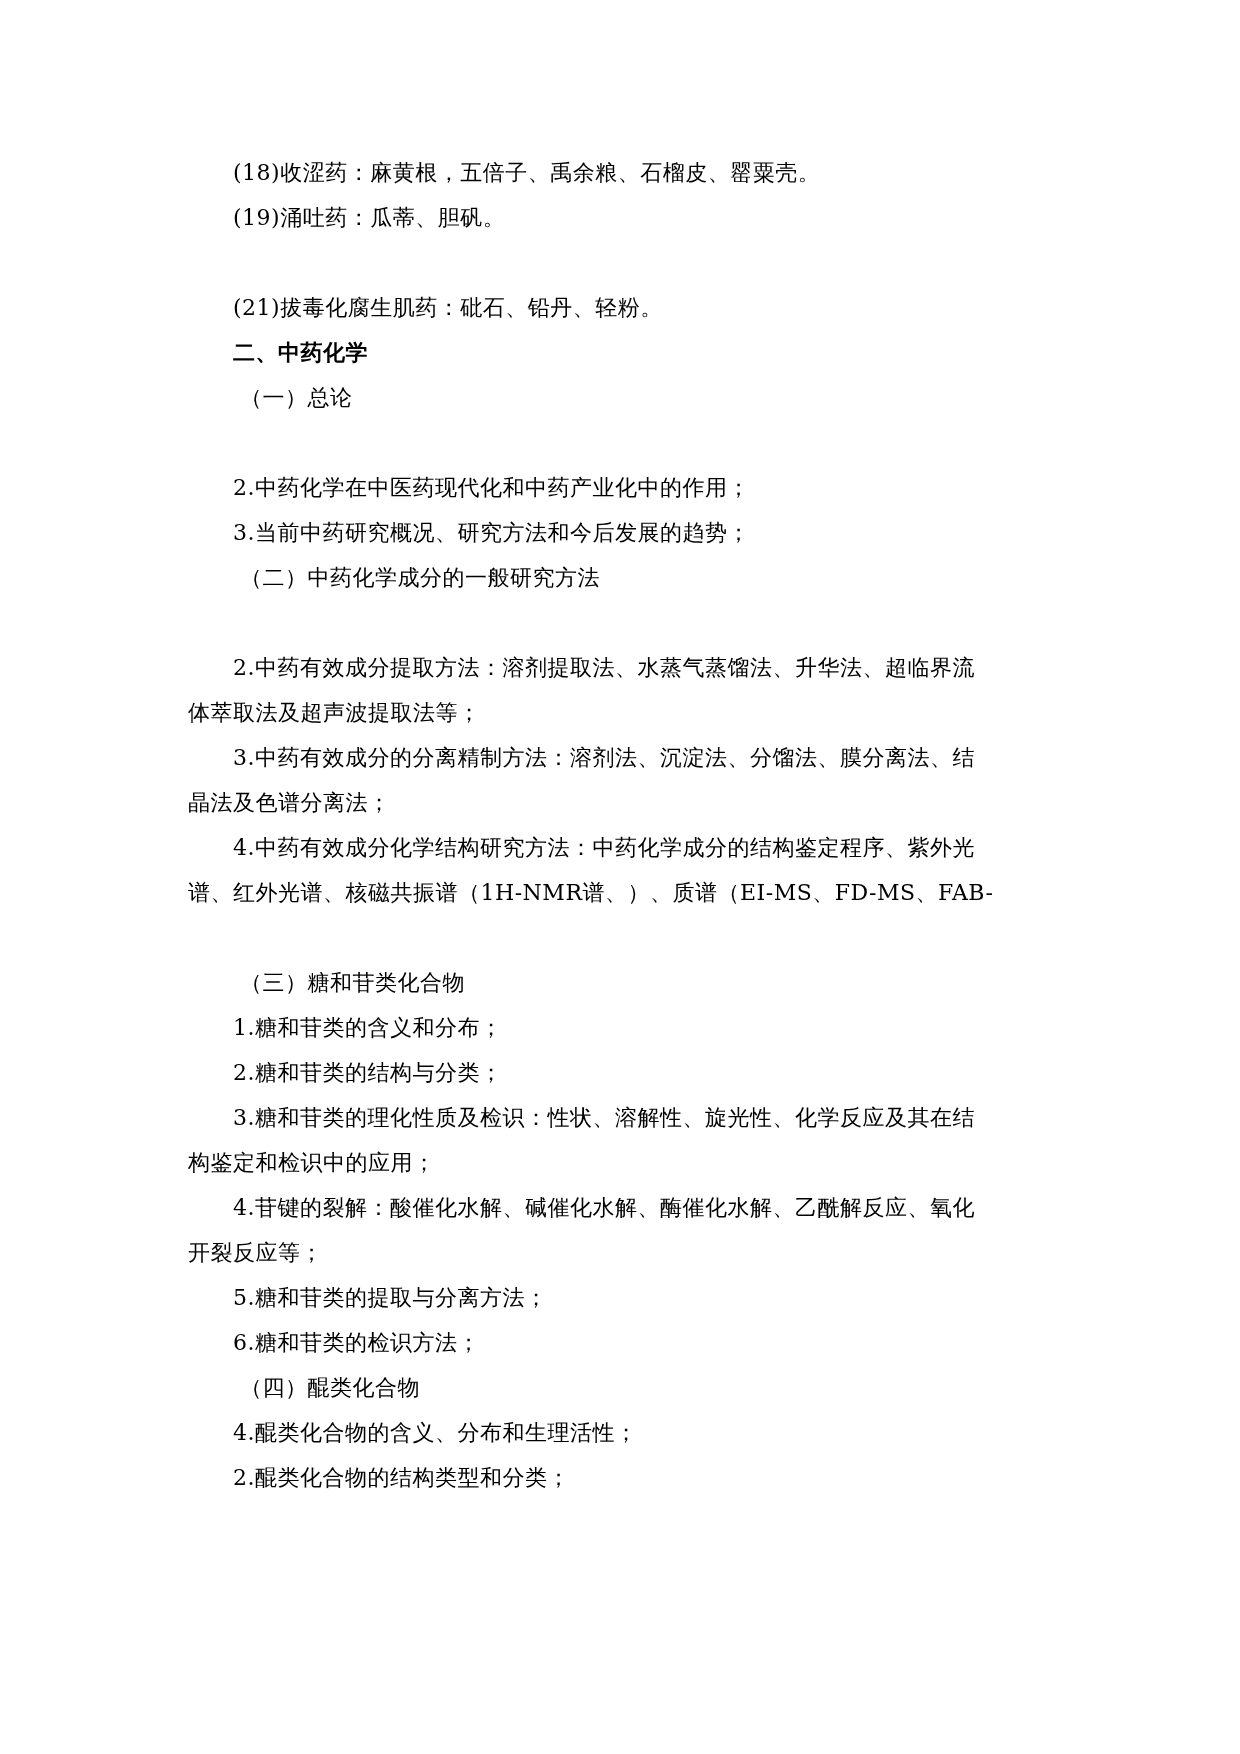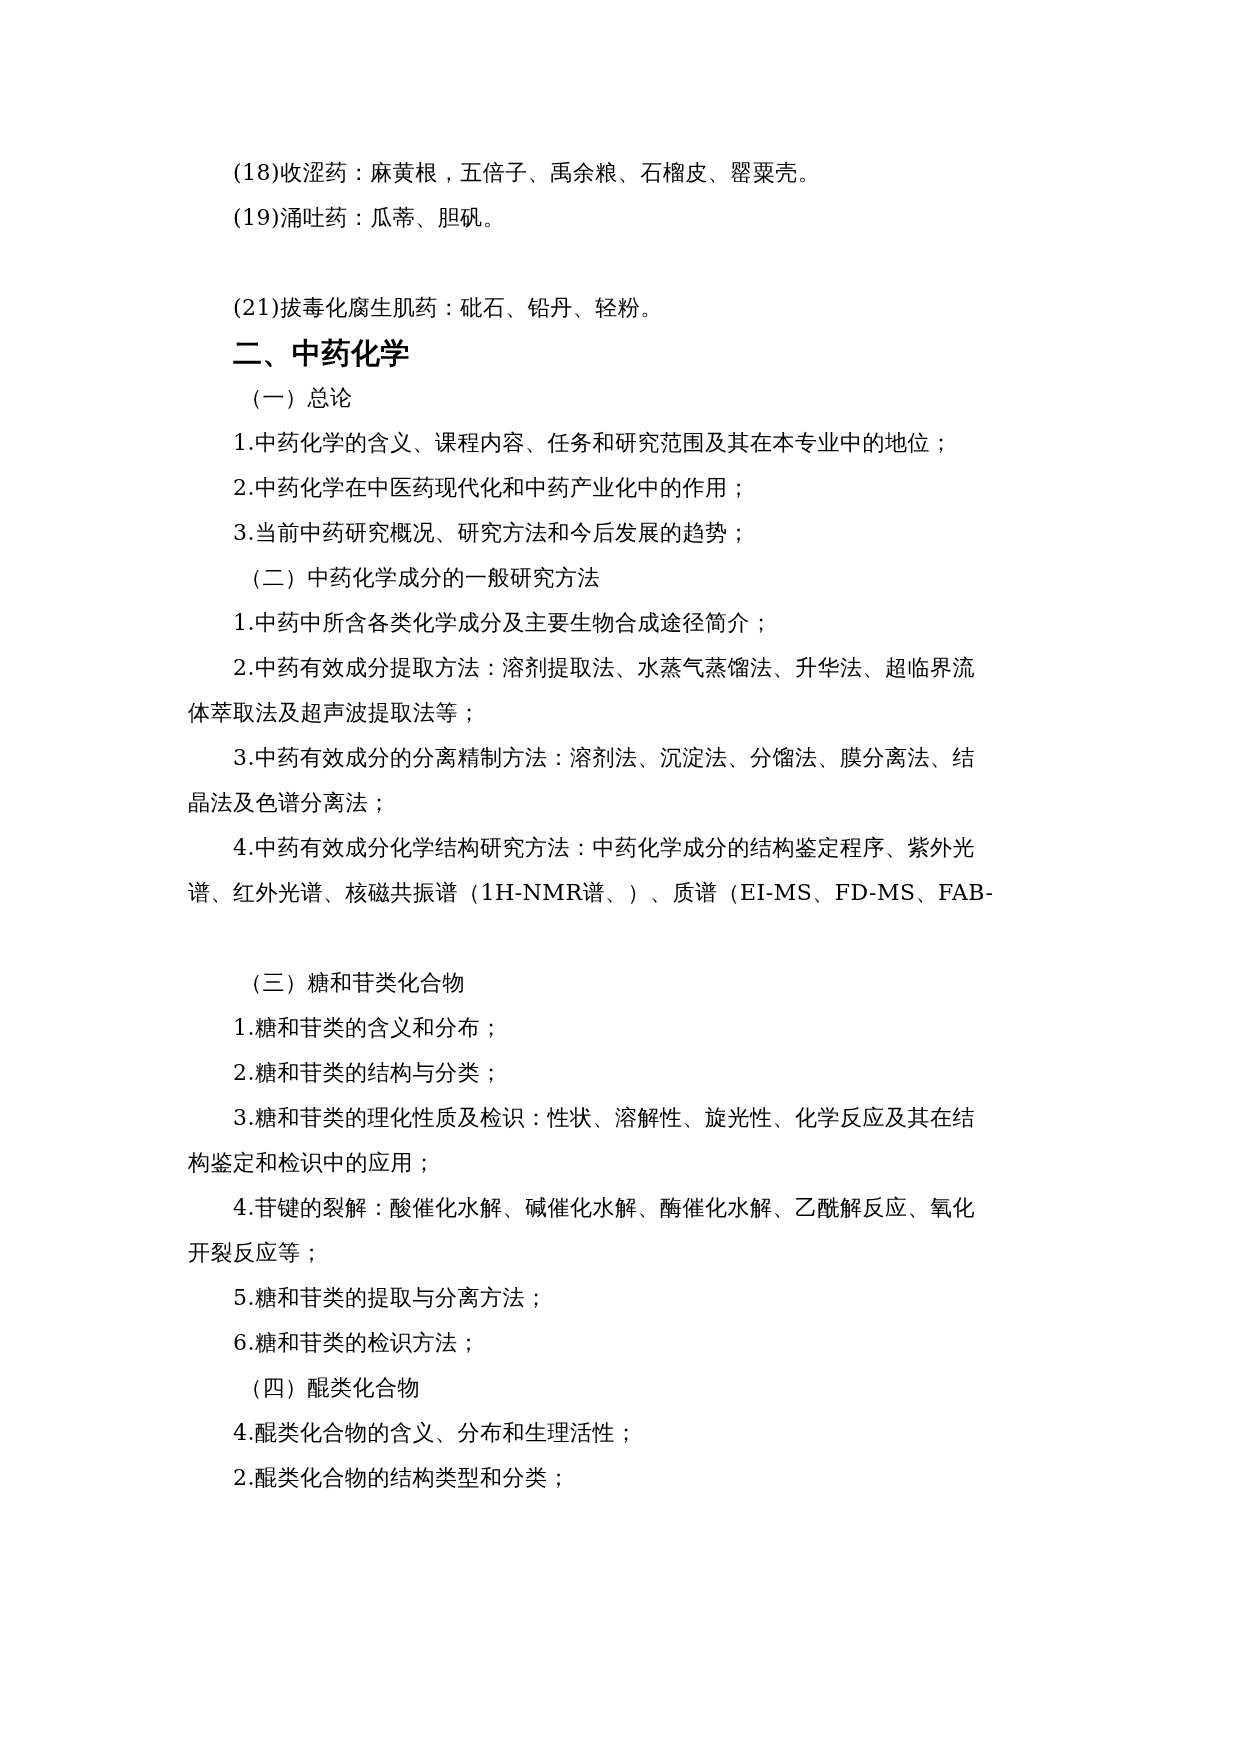--- a/index.html
+++ b/index.html
@@ -3,36 +3,34 @@
   <meta charset="utf-8">
   <style>
     html, body { margin: 0; padding: 0; background: #ffffff; }
     body { width: 1240px; height: 1754px; position: relative; overflow: hidden;
            font-family: "DejaVu Serif", "Liberation Serif", serif; color: #000; }
     .page { position: absolute; left: 0; top: 8px; width: 1240px; height: 1754px; background: #fff; }
     .line { position: absolute; font-size: 22px; line-height: 30px; white-space: nowrap; letter-spacing: 0.5px; }
     .ind { left: 233px; }
     .wrap { left: 188px; text-align: center; }
     .sub { left: 240px; }
-    .h2 { left: 233px; font-weight: bold; font-family: "DejaVu Sans", "Liberation Sans", sans-serif; font-size: 29px; }
+    .h2 { left: 233px; font-weight: bold; font-family: "DejaVu Sans", "Liberation Sans", sans-serif; font-size: 22px; }
   </style>
 </head>
 <body>
 
 <div class="page">
   <div class="line ind" style="top:150px">(18)收涩药：麻黄根，五倍子、禹余粮、石榴皮、罂粟壳。</div>
   <div class="line ind" style="top:195px">(19)涌吐药：瓜蒂、胆矾。</div>
   <div class="line ind" style="top:285px">(21)拔毒化腐生肌药：砒石、铅丹、轻粉。</div>
   <div class="line h2" style="top:330px">二、中药化学</div>
   <div class="line sub" style="top:375px">（一）总论</div>
-  <div class="line ind" style="top:420px">1.中药化学的含义、课程内容、任务和研究范围及其在本专业中的地位；</div>
   <div class="line ind" style="top:465px">2.中药化学在中医药现代化和中药产业化中的作用；</div>
   <div class="line ind" style="top:510px">3.当前中药研究概况、研究方法和今后发展的趋势；</div>
   <div class="line sub" style="top:555px">（二）中药化学成分的一般研究方法</div>
-  <div class="line ind" style="top:600px">1.中药中所含各类化学成分及主要生物合成途径简介；</div>
   <div class="line ind" style="top:645px">2.中药有效成分提取方法：溶剂提取法、水蒸气蒸馏法、升华法、超临界流</div>
   <div class="line wrap" style="top:690px">体萃取法及超声波提取法等；</div>
   <div class="line ind" style="top:735px">3.中药有效成分的分离精制方法：溶剂法、沉淀法、分馏法、膜分离法、结</div>
   <div class="line wrap" style="top:780px">晶法及色谱分离法；</div>
   <div class="line ind" style="top:825px">4.中药有效成分化学结构研究方法：中药化学成分的结构鉴定程序、紫外光</div>
   <div class="line wrap" style="top:870px">谱、红外光谱、核磁共振谱（1H-NMR谱、）、质谱（EI-MS、FD-MS、FAB-</div>
   <div class="line sub" style="top:960px">（三）糖和苷类化合物</div>
   <div class="line ind" style="top:1005px">1.糖和苷类的含义和分布；</div>
   <div class="line ind" style="top:1050px">2.糖和苷类的结构与分类；</div>
   <div class="line ind" style="top:1095px">3.糖和苷类的理化性质及检识：性状、溶解性、旋光性、化学反应及其在结</div>

